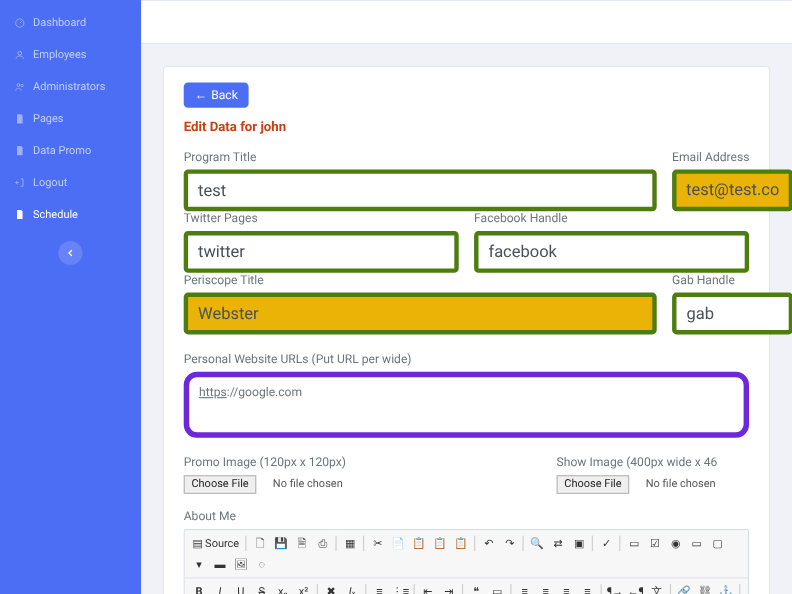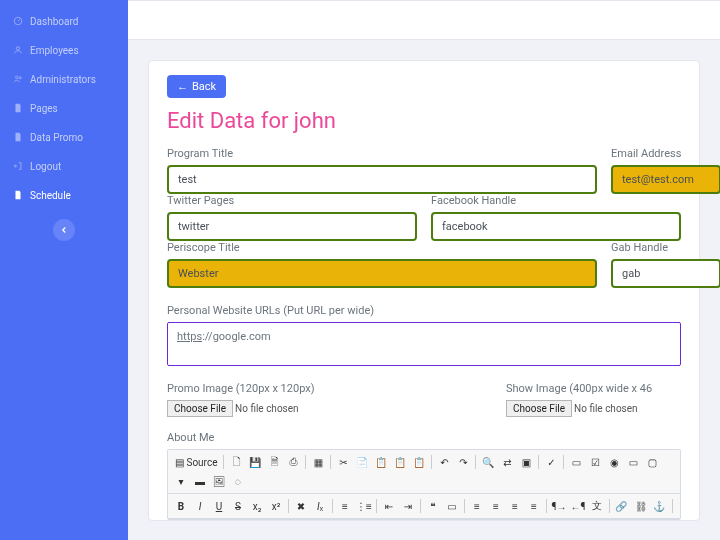--- a/index.html
+++ b/index.html
@@ -7,33 +7,33 @@
 .sidebar{position:fixed;left:0;top:0;width:128px;height:540px;background:#4c6ef5;padding-top:7px}
 .nav-item{display:flex;align-items:flex-start;padding:9px 13px;color:#c3cff9;font-size:10px;cursor:pointer;gap:7px}
 .nav-item.active{color:#fff}
 .nav-icon{width:10px;height:10px;display:inline-flex;align-items:center;justify-content:center;opacity:.7}
 .nav-item.active .nav-icon{opacity:1}
 .collapse-btn{width:22px;height:22px;background:#6683f7;border-radius:50%;margin:9px auto 0;display:flex;align-items:center;justify-content:center;cursor:pointer;color:#fff;font-size:10px}
 .topbar{position:fixed;left:128px;right:0;top:0;height:40px;background:#fff;border-top:1px solid #e3e6ed;border-bottom:1px solid #e3e6ed}
 .main{position:absolute;left:128px;top:40px;right:0;bottom:0;padding:20px 20px 0;overflow:hidden}
 .card{background:#fff;border:1px solid #e3e6ed;border-radius:4px;padding:14px 18px 0}
 .back-btn{background:#4c6ef5;color:#fff;border:none;border-radius:4px;padding:5px 10px;font-size:11px;display:inline-flex;align-items:center;gap:4px;cursor:pointer}
-h1{font-size:22px;font-weight:400;color:#ec4899;margin:10px 0 14px}
+h1{font-size:12px;font-weight:700;color:#c2410c;margin:10px 0 14px}
 .row{display:flex;gap:14px;}
 .col{flex:1}
 .col-wide{flex:0 0 430px}
 .col-narrow{flex:0 0 110px}
 .label{font-size:11px;color:#6c757d;margin-bottom:5px;display:block;white-space:nowrap}
-.input{width:100%;border:2px solid #4d7c0f;border-radius:4px;padding:6px 9px;font-size:11px;color:#495057;background:#fff}
+.input{width:100%;border:4px solid #4d7c0f;border-radius:4px;padding:6px 9px;font-size:15px;color:#495057;background:#fff}
 .input.hl{background:#eab308}
-.textarea{width:100%;border:1px solid #6d28d9;border-radius:2px;padding:7px 9px;font-size:11px;height:44px;resize:none;font-family:inherit}
+.textarea{width:100%;border:5px solid #6d28d9;border-radius:12px;padding:7px 9px;font-size:11px;height:60px;resize:none;font-family:inherit}
 .textarea u{text-decoration:underline}
 .file-row{display:flex;gap:14px}
 .file-col{flex:1}
-.file-ctrl{display:flex;align-items:center;gap:2px;margin-top:5px}
+.file-ctrl{display:flex;align-items:center;gap:15px;margin-top:5px}
 .file-btn{background:#efefef;border:1px solid #b5b5b5;padding:2px 6px;font-size:10px;cursor:pointer;color:#222}
 .file-txt{font-size:10px;color:#555}
 .editor{border:1px solid #d7dbe3;border-radius:2px;margin-top:4px;background:#fafafa}
 .tb{display:flex;flex-wrap:wrap;align-items:center;padding:3px 4px;gap:1px;border-bottom:1px solid #d7dbe3;background:#f7f7f7}
 .tbtn{width:18px;height:18px;display:inline-flex;align-items:center;justify-content:center;font-size:10px;color:#333;cursor:pointer;border-radius:2px}
 .tsep{width:1px;height:14px;background:#ccc;margin:0 2px}
 svg{width:10px;height:10px}
 </style>
 </head>
 <body>

